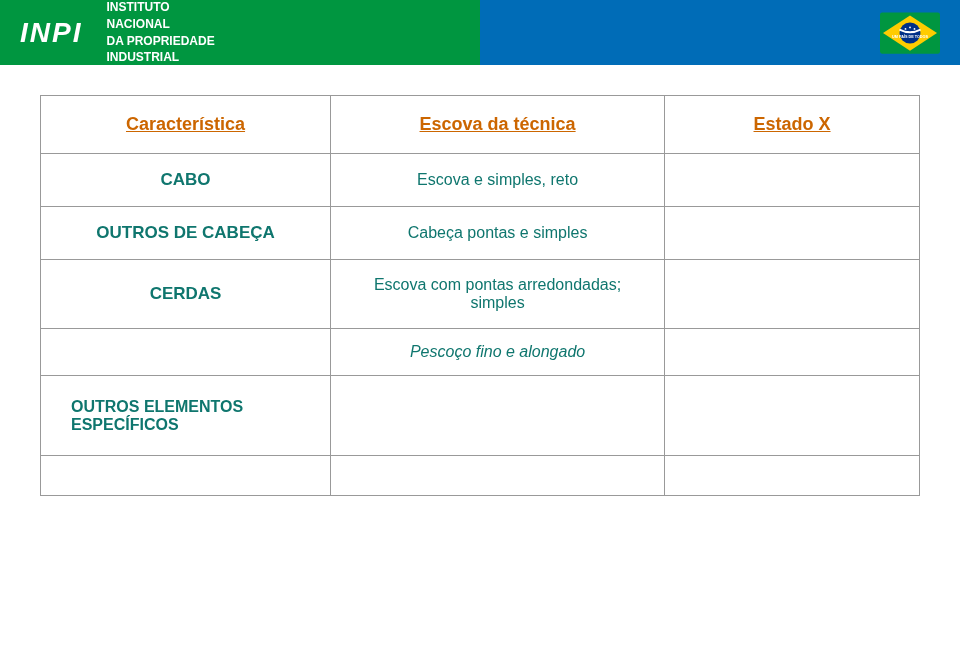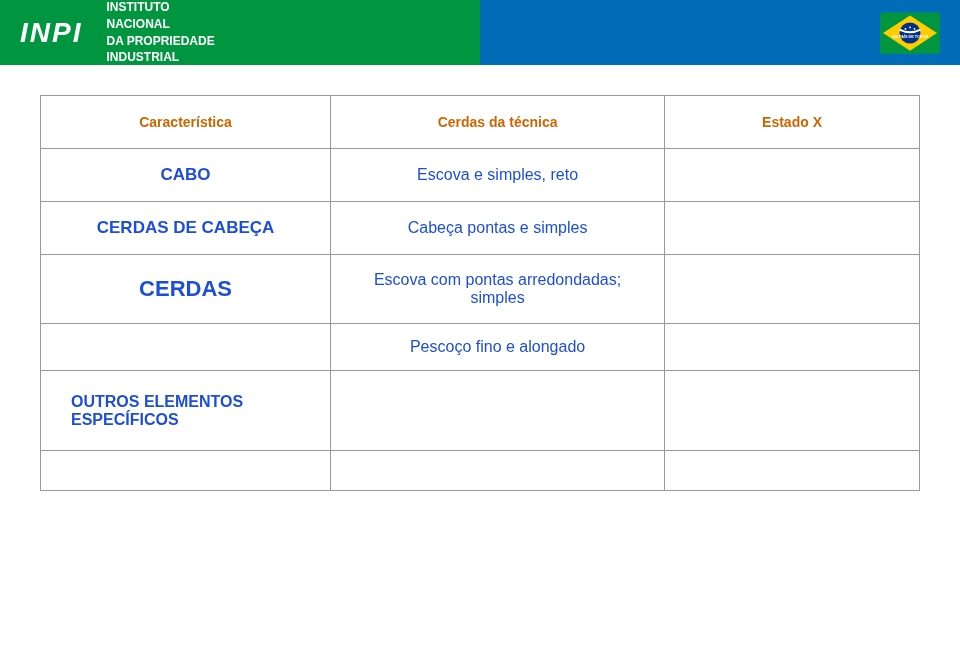--- a/index.html
+++ b/index.html
@@ -78,29 +78,30 @@
     .comparison-table th,
     .comparison-table td {
       border: 1.5px solid #999;
       padding: 16px 20px;
       text-align: center;
       vertical-align: middle;
     }
 
     .comparison-table thead th {
       font-weight: bold;
-      font-size: 14px;
+      font-size: 18px;
       color: #cc6600;
       padding: 18px 20px;
       background: #ffffff;
+      text-decoration: underline;
     }
 
     .comparison-table tbody td {
       font-size: 16px;
-      color: #1d4ed8;
+      color: #0f766e;
     }
 
     .col-caracteristica {
       width: 33%;
     }
 
     .col-estado {
       width: 38%;
     }
 
@@ -113,36 +114,37 @@
       font-size: 17px;
     }
 
     .row-formato td:first-child {
       font-weight: bold;
       font-size: 17px;
     }
 
     .row-cerdas td:first-child {
       font-weight: bold;
-      font-size: 22px;
+      font-size: 17px;
     }
 
     .row-outros td:first-child {
       font-weight: bold;
       font-size: 16px;
       text-align: left;
       padding-left: 30px;
     }
 
     .row-empty td {
       height: 40px;
     }
 
     .row-pescocao td {
       padding: 14px 20px;
+      font-style: italic;
     }
 
     .row-outros {
       height: 80px;
     }
   </style>
 </head>
 <body>
 
 <div class="header">
@@ -178,34 +180,34 @@
       <text x="40" y="34" text-anchor="middle" font-size="5" fill="white" font-weight="bold" font-family="Arial">UM PAÍS DE TODOS</text>
     </svg>
   </div>
 </div>
 
 <div class="main-content">
   <table class="comparison-table">
     <thead>
       <tr>
         <th class="col-caracteristica">Característica</th>
-        <th class="col-estado">Cerdas da técnica</th>
+        <th class="col-estado">Escova da técnica</th>
         <th class="col-escova">Estado X</th>
       </tr>
     </thead>
     <tbody>
 
       <tr class="row-cabo">
         <td>CABO</td>
         <td>Escova e simples, reto</td>
         <td></td>
       </tr>
 
       <tr class="row-formato">
-        <td>CERDAS DE CABEÇA</td>
+        <td>OUTROS DE CABEÇA</td>
         <td>Cabeça pontas e simples</td>
         <td></td>
       </tr>
 
       <tr class="row-cerdas">
         <td>CERDAS</td>
         <td>Escova com pontas arredondadas; simples</td>
         <td></td>
       </tr>
 

